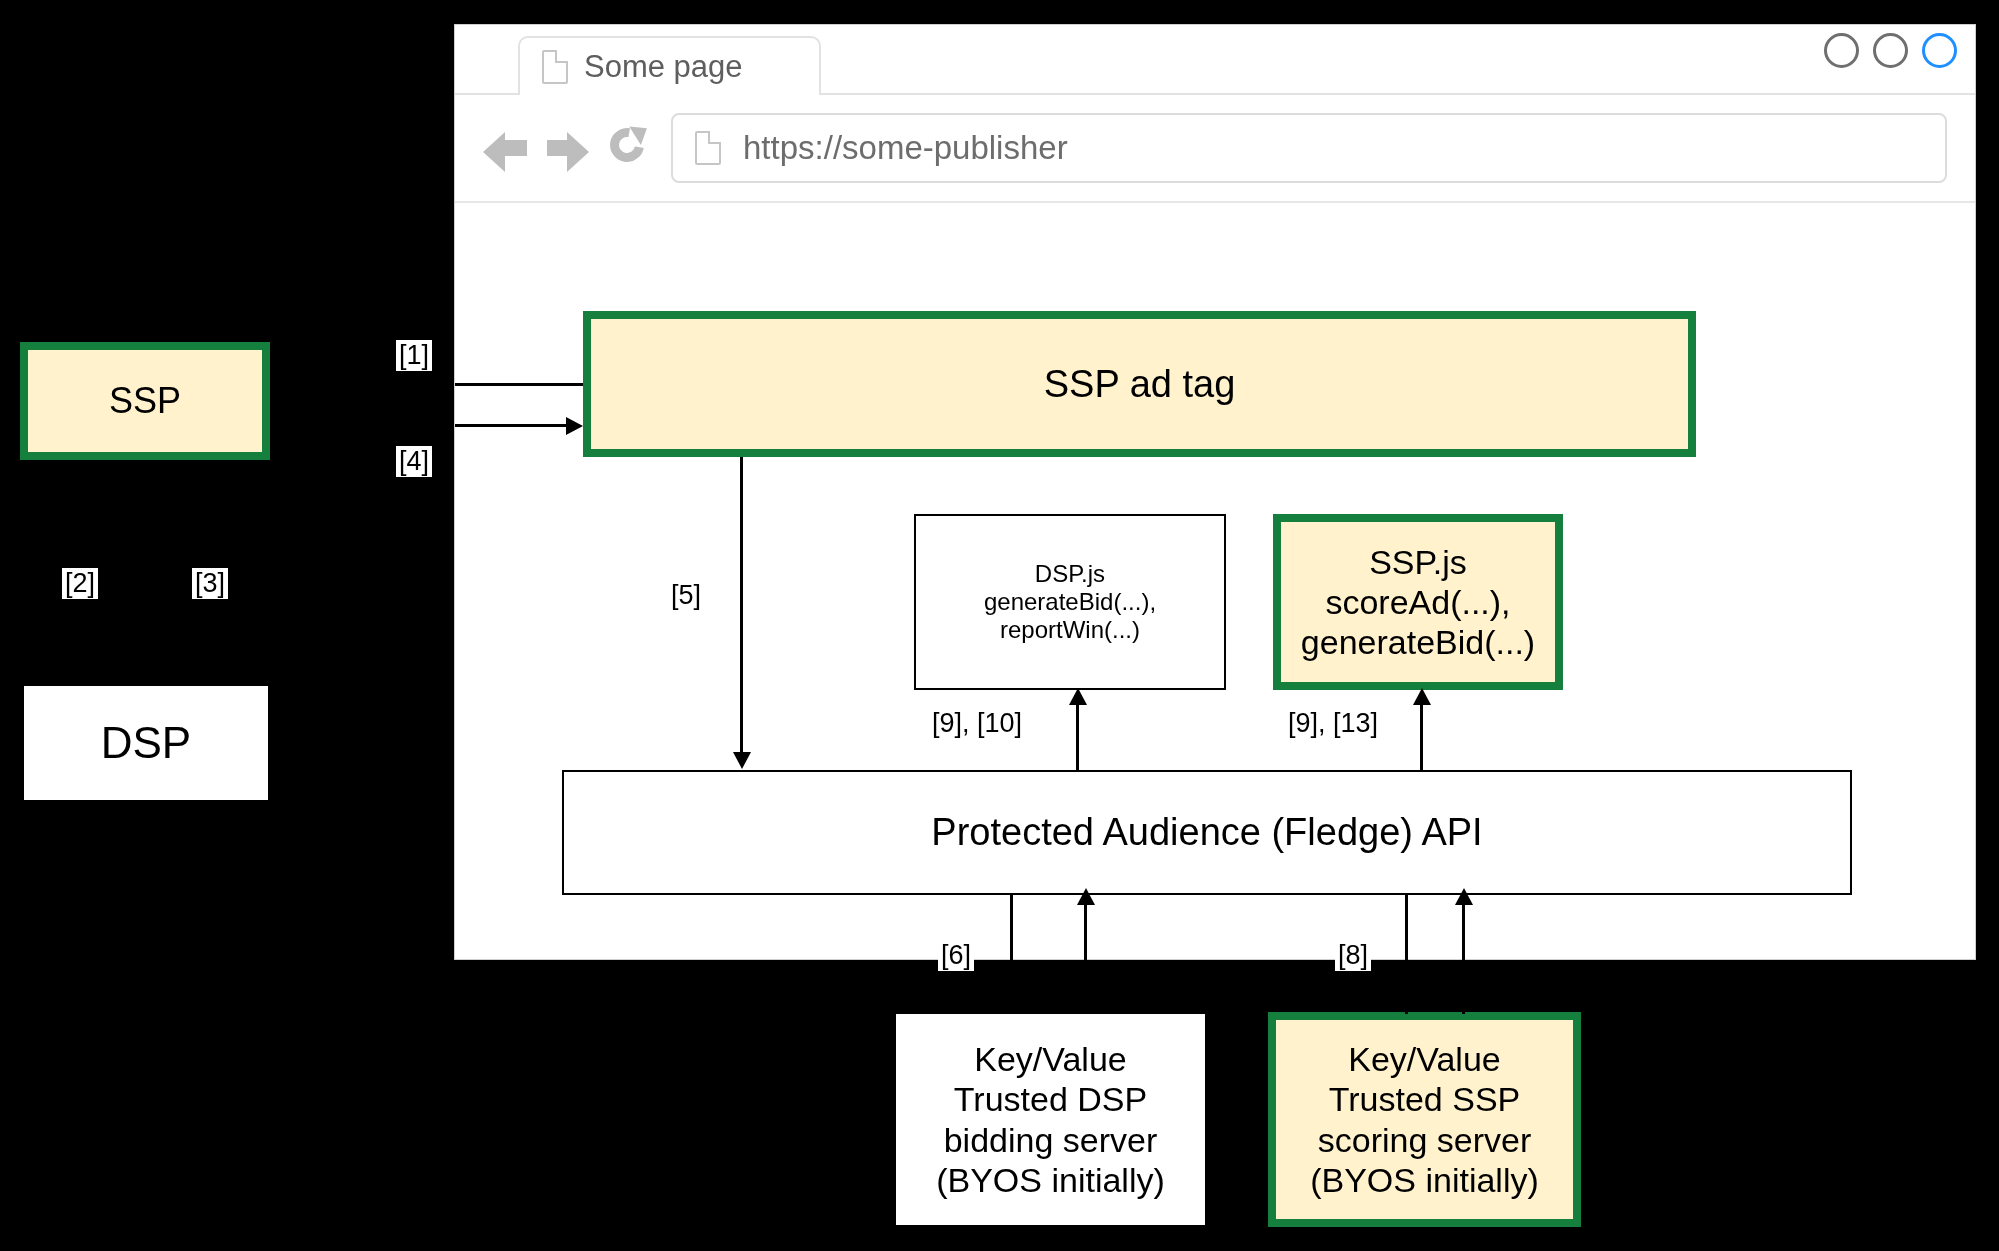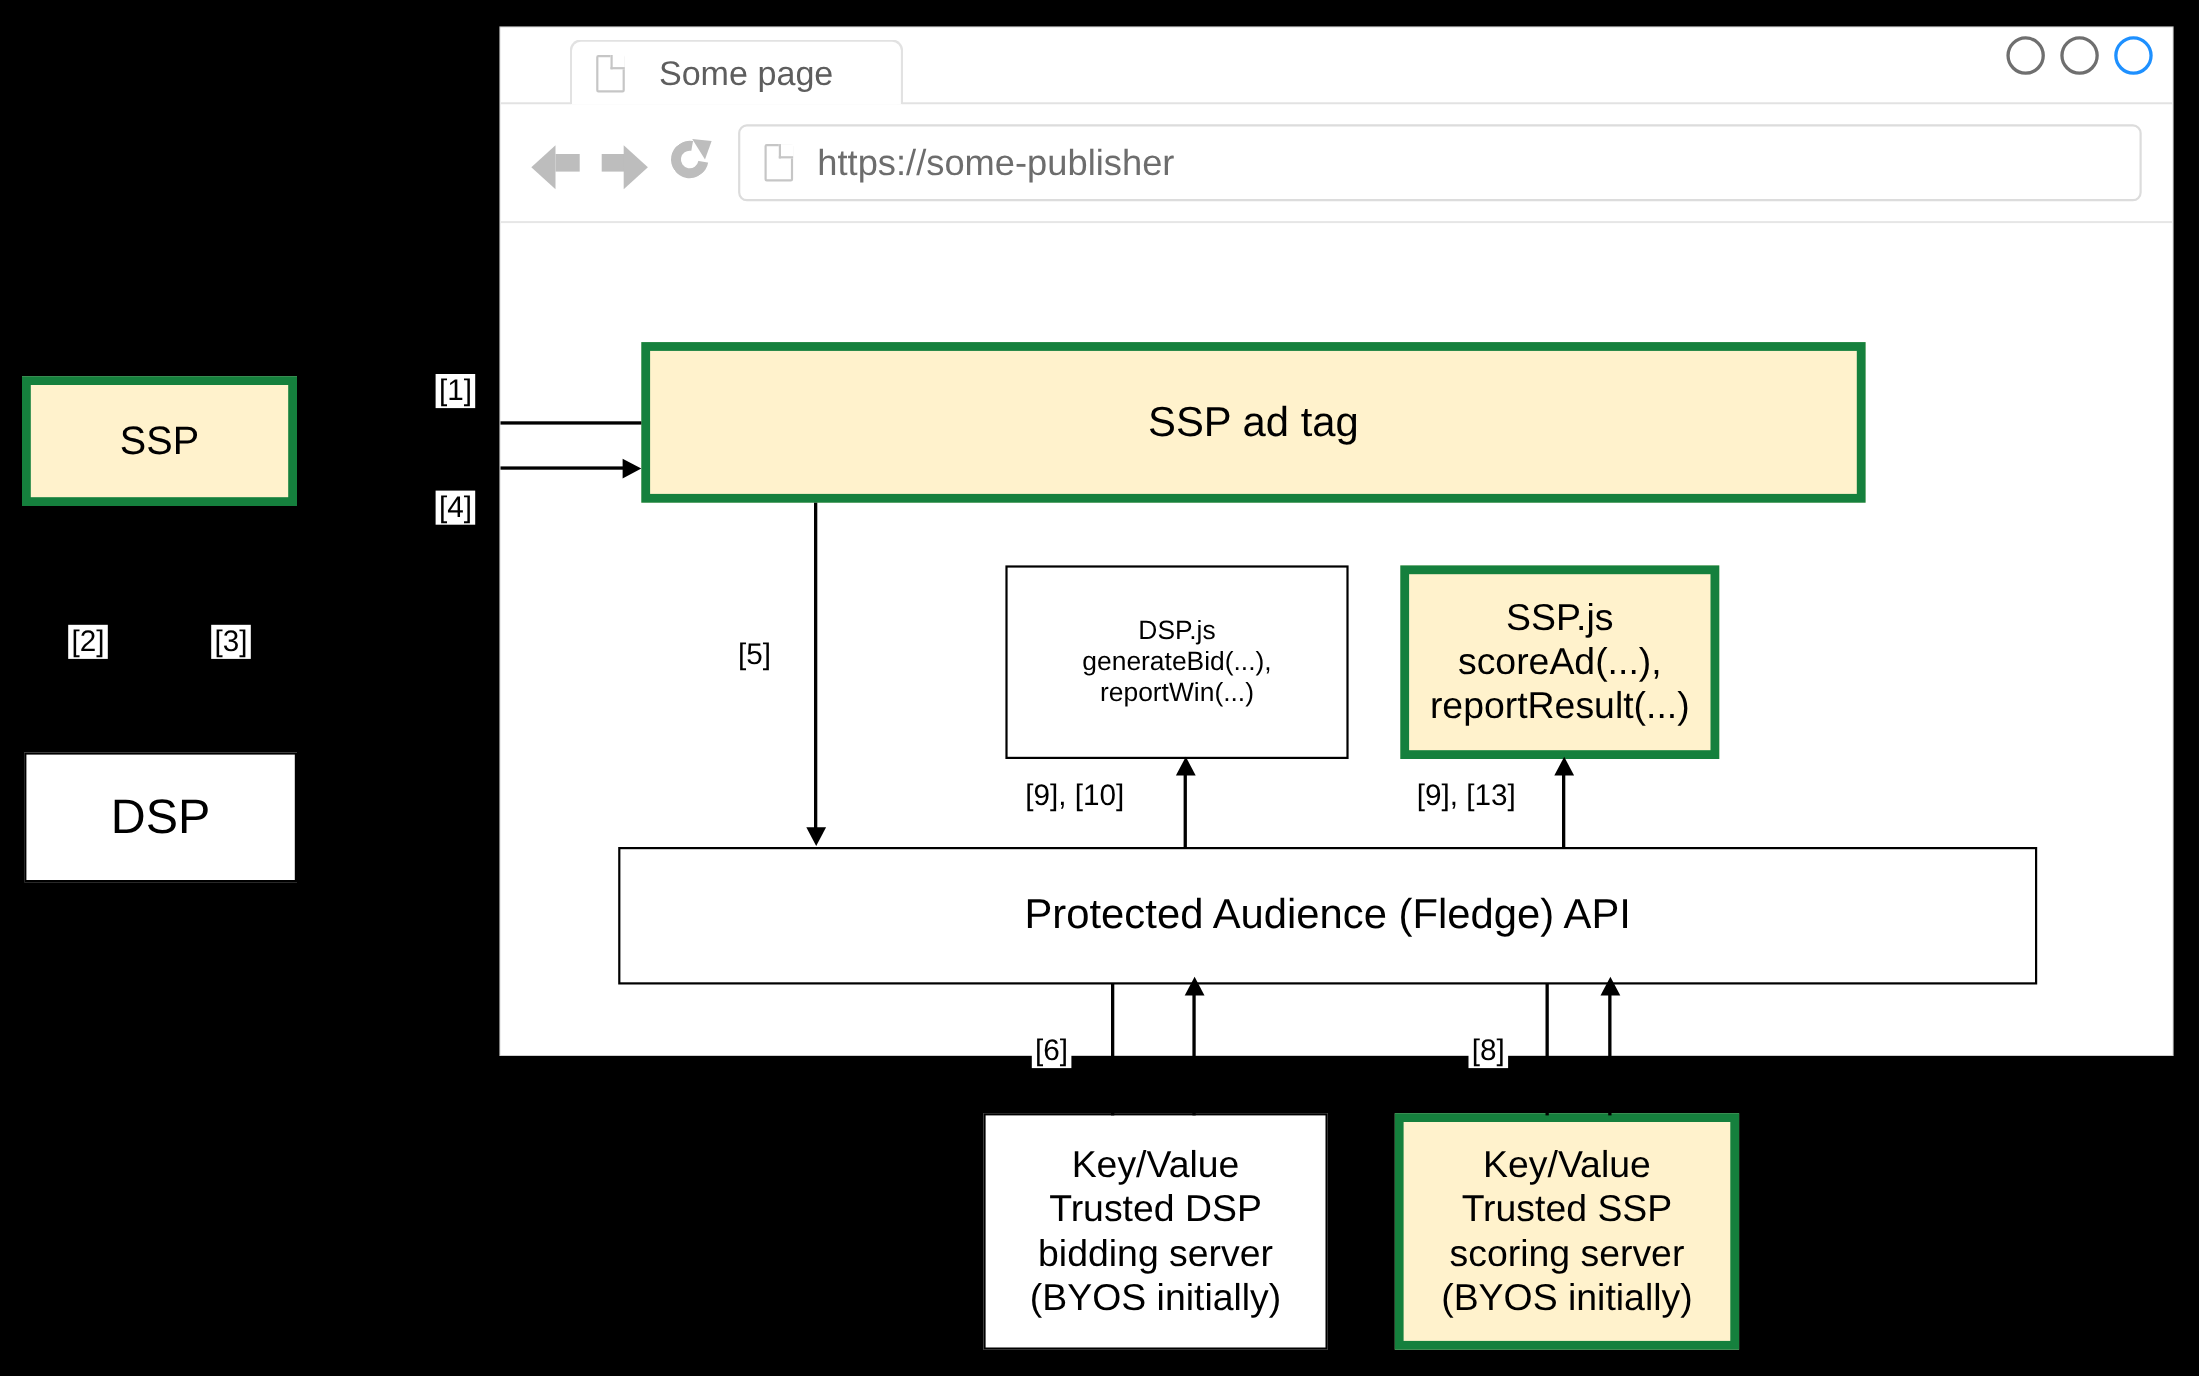--- a/index.html
+++ b/index.html
@@ -95,21 +95,21 @@
     width: 303px;
     height: 59px;
     box-sizing: border-box;
     border: 2px solid #e2e2e2;
     border-bottom: none;
     border-radius: 10px 10px 0 0;
     background: #ffffff;
     display: flex;
     align-items: center;
     padding-left: 22px;
-    gap: 31px;
+    gap: 16px;
     text-align: center;
   }
   .page-glyph {
     position: relative;
     width: 26px;
     height: 34px;
     box-sizing: border-box;
     border: 2px solid #c6c6c6;
     border-radius: 2px;
     background: #ffffff;
@@ -297,21 +297,21 @@
 
 <div class="node node-white" style="left:914px; top:514px; width:312px; height:176px; font-size:24px; white-space:pre-line;">
   <span>DSP.js
 generateBid(...),
 reportWin(...)</span>
 </div>
 
 <div class="node node-yellow" style="left:1273px; top:514px; width:290px; height:176px; font-size:34px; white-space:pre-line;">
   <span>SSP.js
 scoreAd(...),
-reportResult(...)</span>
+generateBid(...)</span>
 </div>
 
 <div class="node node-white" style="left:562px; top:770px; width:1290px; height:125px; font-size:38px;">
   <span>Protected Audience (Fledge) API</span>
 </div>
 
 <div class="node node-white" style="left:894px; top:1012px; width:313px; height:215px; font-size:34px; white-space:pre-line;">
   <span>Key/Value
 Trusted DSP
 bidding server

